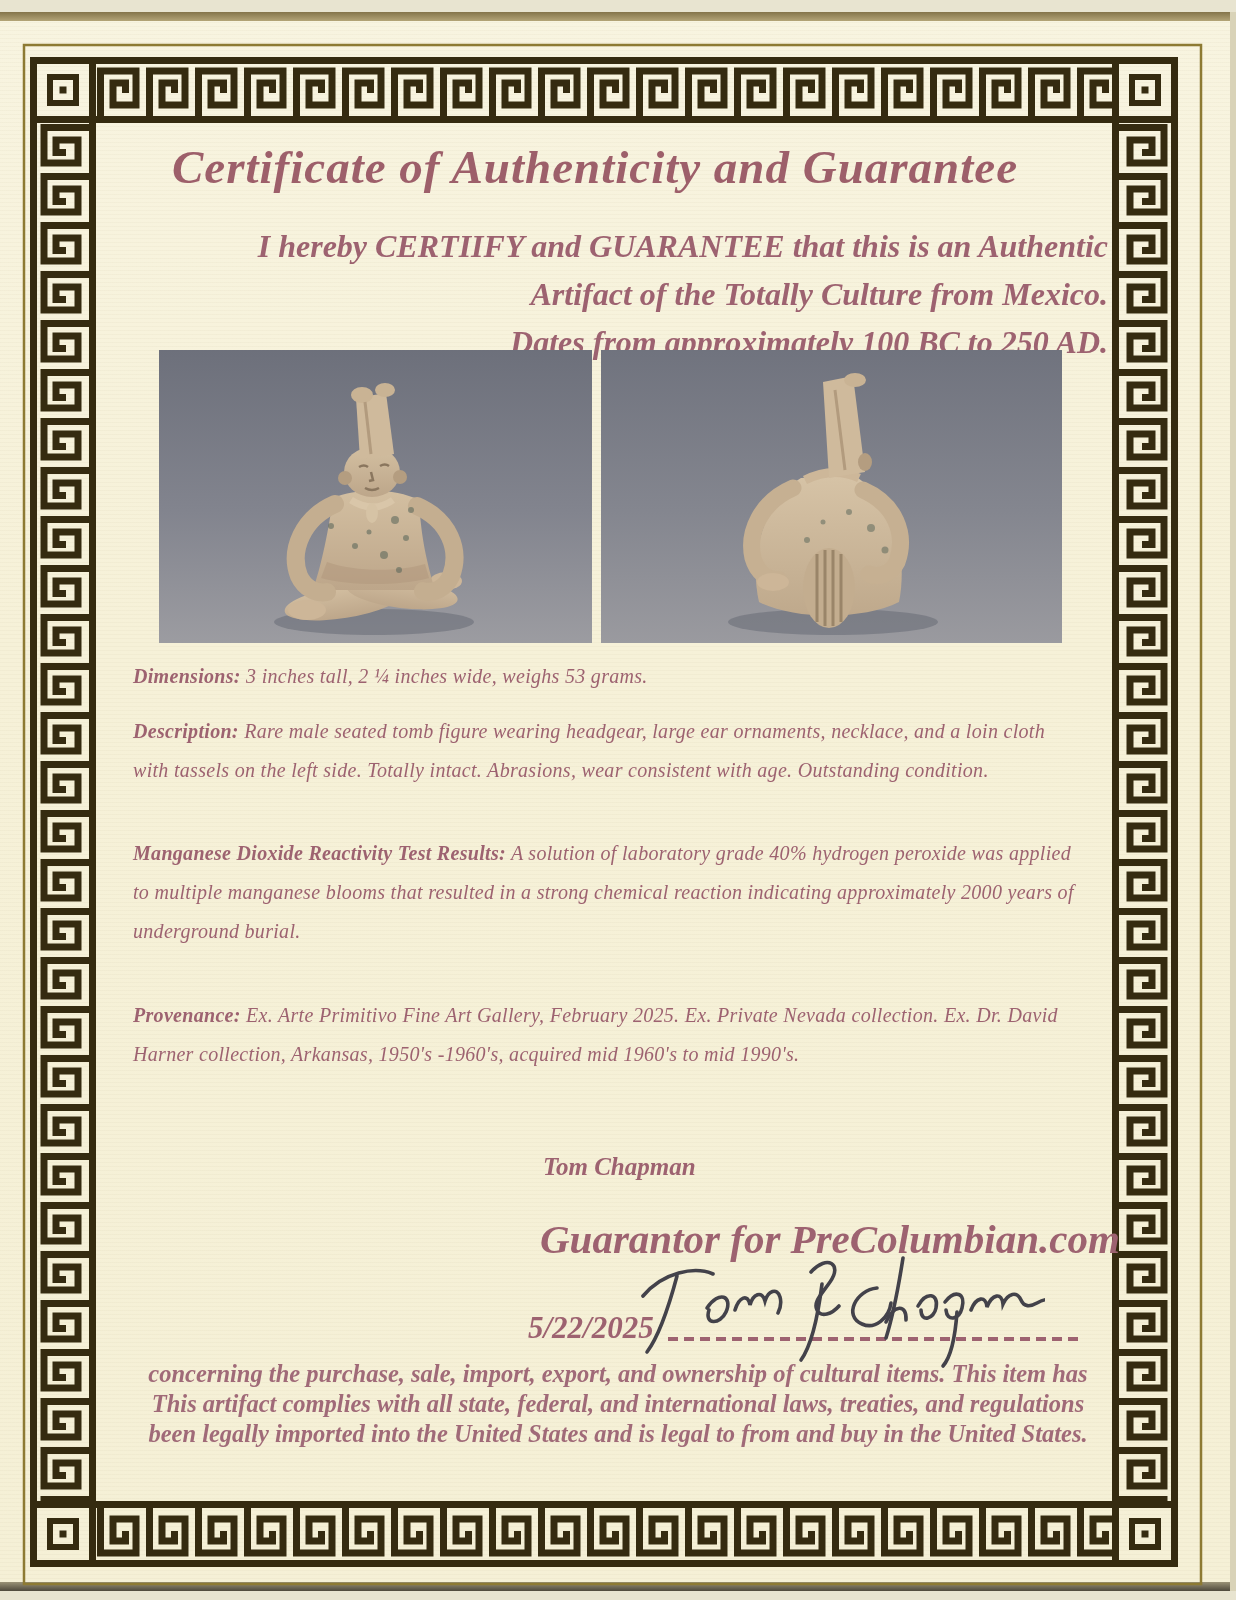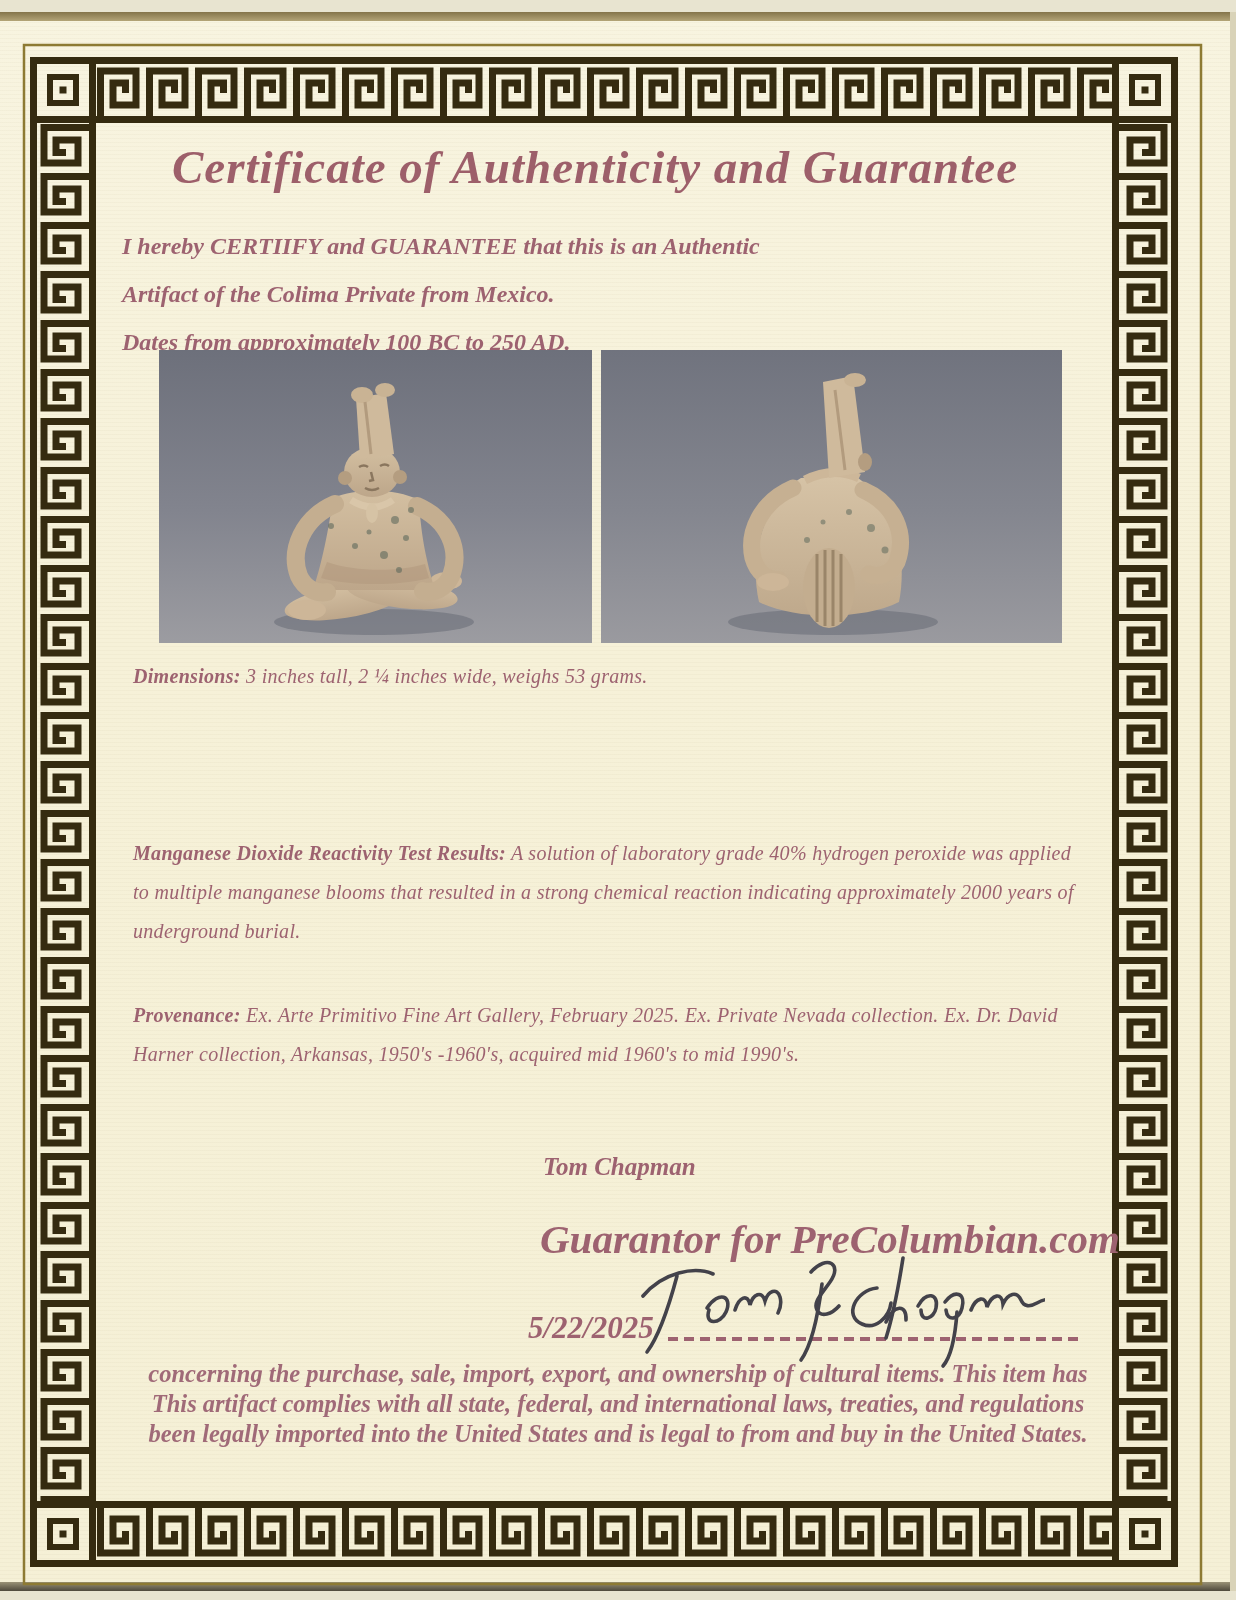--- a/index.html
+++ b/index.html
@@ -19,22 +19,22 @@
   .scan-edge-bottom{position:absolute;left:0;bottom:0;width:100%;height:9px;background:linear-gradient(0deg,#4e493c,#9a9277);}
   .scan-edge-right{position:absolute;right:0;top:0;width:6px;height:100%;background:#d9d3b8;}
   .border-svg{position:absolute;left:0;top:0;}
   .title{
     position:absolute;left:90px;top:128px;width:1010px;
     margin:0;text-align:center;
     font-size:47px;font-weight:bold;letter-spacing:1px;
     color:#9d5f6a;
   }
   .cert-block{
-    position:absolute;left:122px;top:210px;width:1010px;
-    text-align:left;font-size:24px;font-weight:bold;line-height:48px;
+    position:absolute;left:98px;top:210px;width:1010px;
+    text-align:right;font-size:32px;font-weight:bold;line-height:48px;
     color:#9d6270;
   }
   .photo{
     position:absolute;top:338px;height:293px;overflow:hidden;
   }
   .photo-left{left:159px;width:433px;}
   .photo-right{left:601px;width:461px;}
   .section{
     position:absolute;left:133px;width:952px;margin:0;
     font-size:20px;line-height:39px;letter-spacing:.3px;
@@ -117,21 +117,21 @@
       <rect x="1115.5" y="1492.5" width="59" height="59" fill="none" stroke="#352b10" stroke-width="7"></rect>
       <rect x="1132" y="1509" width="26" height="26" fill="none" stroke="#352b10" stroke-width="6"></rect>
       <rect x="1141.5" y="1518.5" width="7" height="7" fill="#352b10"></rect>
     </g>
   </svg>
 
   <h1 class="title">Certificate of Authenticity and Guarantee</h1>
 
   <div class="cert-block">
     <div>I hereby CERTIIFY and GUARANTEE that this is an Authentic</div>
-    <div>Artifact of the Colima Private from Mexico.</div>
+    <div>Artifact of the Totally Culture from Mexico.</div>
     <div>Dates from approximately 100 BC to 250 AD.</div>
   </div>
 
   <div class="photo photo-left">
     <svg width="433" height="293" viewBox="0 0 433 293">
       <defs>
         <linearGradient id="bgF" x1="0" y1="0" x2="0" y2="1">
           <stop offset="0" stop-color="#6d707b"></stop>
             <stop offset=".55" stop-color="#82848e"></stop>
             <stop offset="1" stop-color="#9c9ca1"></stop>
@@ -233,20 +233,24 @@
           <circle cx="206" cy="190" r="3"></circle>
         <circle cx="284" cy="200" r="3.5"></circle>
           <circle cx="222" cy="172" r="2.5"></circle>
       </g>
     </svg>
   </div>
 
   <p class="section sec-dimensions">
     <span class="lbl">Dimensions:</span>
     <span>3 inches tall, 2 ¼ inches wide, weighs 53 grams.</span>
+  </p>
+  <p class="section sec-description">
+    <span class="lbl">Description:</span>
+    <span>Rare male seated tomb figure wearing headgear, large ear ornaments, necklace, and a loin cloth with tassels on the left side. Totally intact. Abrasions, wear consistent with age. Outstanding condition.</span>
   </p>
   <p class="section sec-manganese">
     <span class="lbl">Manganese Dioxide Reactivity Test Results:</span>
     <span>A solution of laboratory grade 40% hydrogen peroxide was applied to multiple manganese blooms that resulted in a strong chemical reaction indicating approximately 2000 years of underground burial.</span>
   </p>
   <p class="section sec-provenance">
     <span class="lbl">Provenance:</span>
     <span>Ex. Arte Primitivo Fine Art Gallery, February 2025. Ex. Private Nevada collection. Ex. Dr. David Harner collection, Arkansas, 1950's -1960's, acquired mid 1960's to mid 1990's.</span>
   </p>
 

